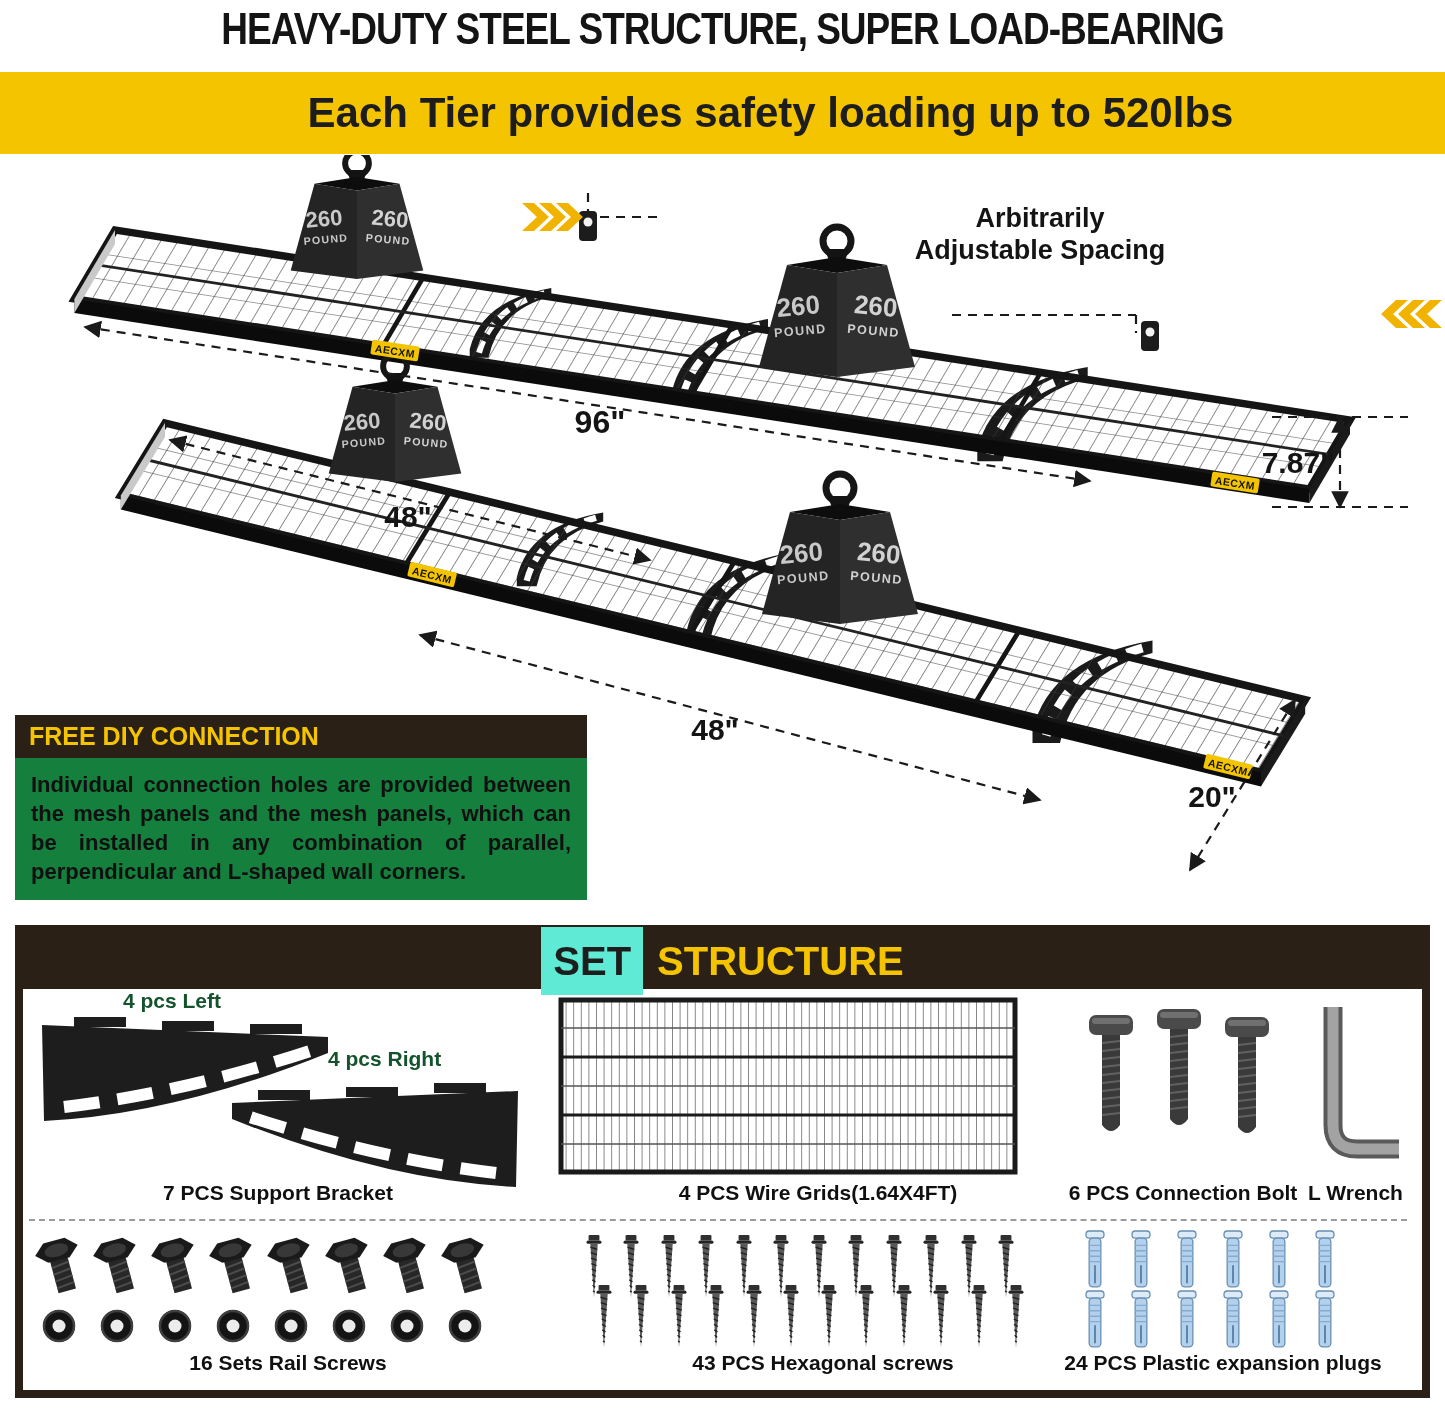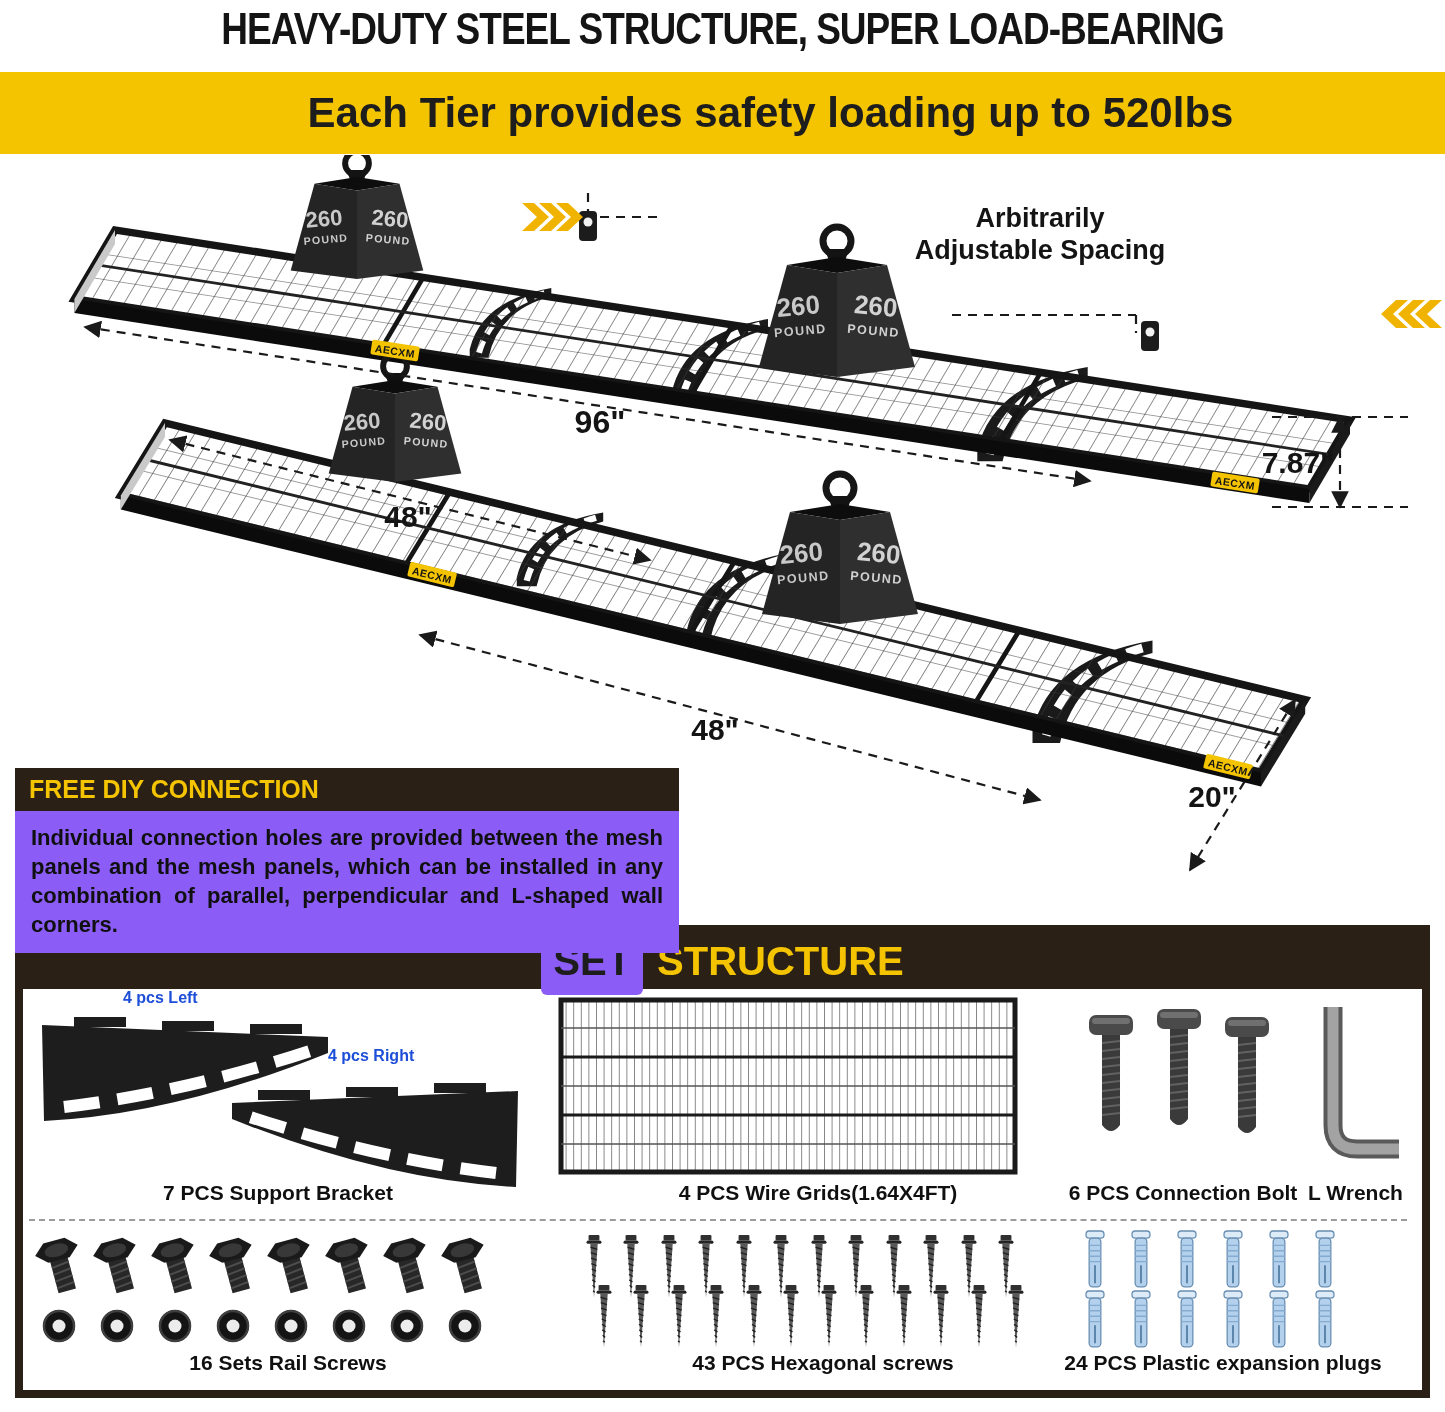--- a/index.html
+++ b/index.html
@@ -15,36 +15,36 @@
   .banner{
     position:absolute;top:72px;left:0;width:1445px;height:82px;background:#F5C400;
     display:flex;align-items:center;justify-content:center;
     font-size:42px;font-weight:bold;color:#1d1d1d;padding-left:48px;
   }
   .main-illus{position:absolute;top:155px;left:0;}
   .dim{stroke:#1a1a1a;stroke-width:2.2;stroke-dasharray:9 7;fill:none;
        marker-start:url(#arw);marker-end:url(#arw);}
   .dash{stroke:#1a1a1a;stroke-width:2.2;stroke-dasharray:9 7;fill:none;}
   .dimtxt{font-weight:bold;fill:#141414;text-anchor:middle;}
-  .diy-box{position:absolute;left:15px;top:768px;width:664px;z-index:3;}
+  .diy-box{position:absolute;left:15px;top:715px;width:572px;z-index:3;}
   .diy-head{background:#2B2016;color:#F5C400;font-size:25px;font-weight:bold;
             padding:7px 14px;}
-  .diy-body{background:#8b5cf6;color:#101010;font-size:22px;font-weight:bold;
+  .diy-body{background:#15803d;color:#101010;font-size:22px;font-weight:bold;
             line-height:1.32;text-align:justify;padding:12px 16px 14px 16px;}
   .set-box{position:absolute;left:15px;top:925px;width:1399px;height:457px;
            border:8px solid #2B2016;background:#ffffff;z-index:2;}
   .set-head{height:56px;background:#2B2016;display:flex;align-items:center;
             justify-content:center;gap:14px;}
-  .set-head .p1{background:#8b5cf6;color:#1d1d1d;font-size:40px;font-weight:900;
-                padding:12px 12px;line-height:1.1;border-radius:6px;}
+  .set-head .p1{background:#5eead4;color:#1d1d1d;font-size:40px;font-weight:900;
+                padding:12px 12px;line-height:1.1;}
   .set-head .p2{color:#F5C400;font-size:40px;font-weight:900;line-height:1.1;}
   .set-content{position:relative;height:399px;}
   .abs{position:absolute;}
   .cap{position:absolute;font-size:21px;font-weight:bold;color:#101010;text-align:center;}
-  .lbl{position:absolute;font-size:16px;font-weight:bold;color:#1d4ed8;}
+  .lbl{position:absolute;font-size:21px;font-weight:bold;color:#14532d;}
   .divider{position:absolute;left:6px;top:230px;width:1378px;border-top:2px dashed #9c9c9c;}
 </style>
 </head>
 <body>
 
 <div class="title">HEAVY-DUTY STEEL STRUCTURE, SUPER LOAD-BEARING</div>
 <div class="banner">Each Tier provides safety loading up to 520lbs</div>
 
 <svg class="main-illus" width="1445" height="775" viewBox="0 0 1445 775">
   <defs>

